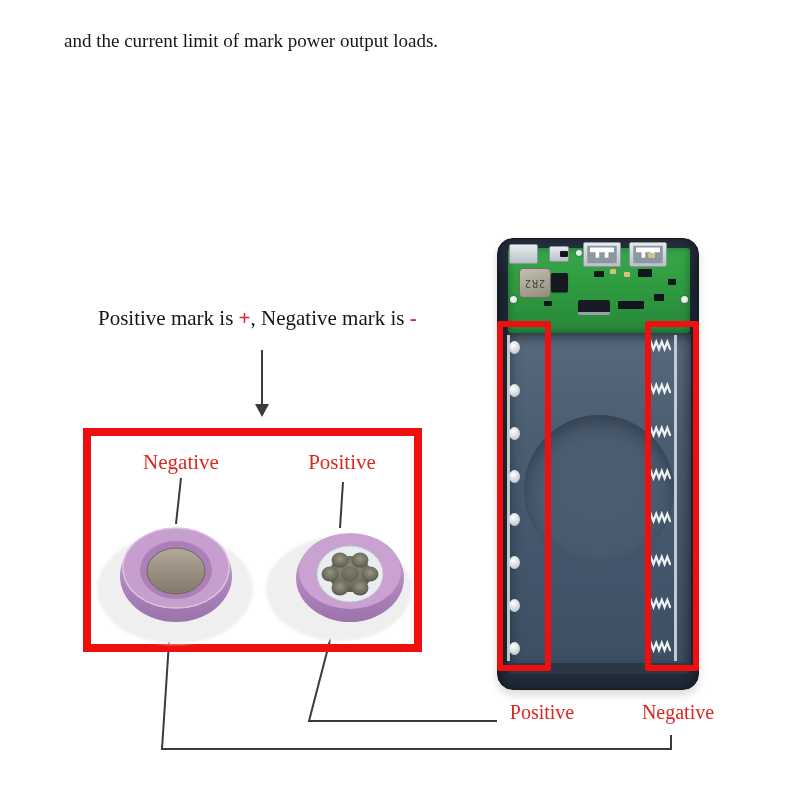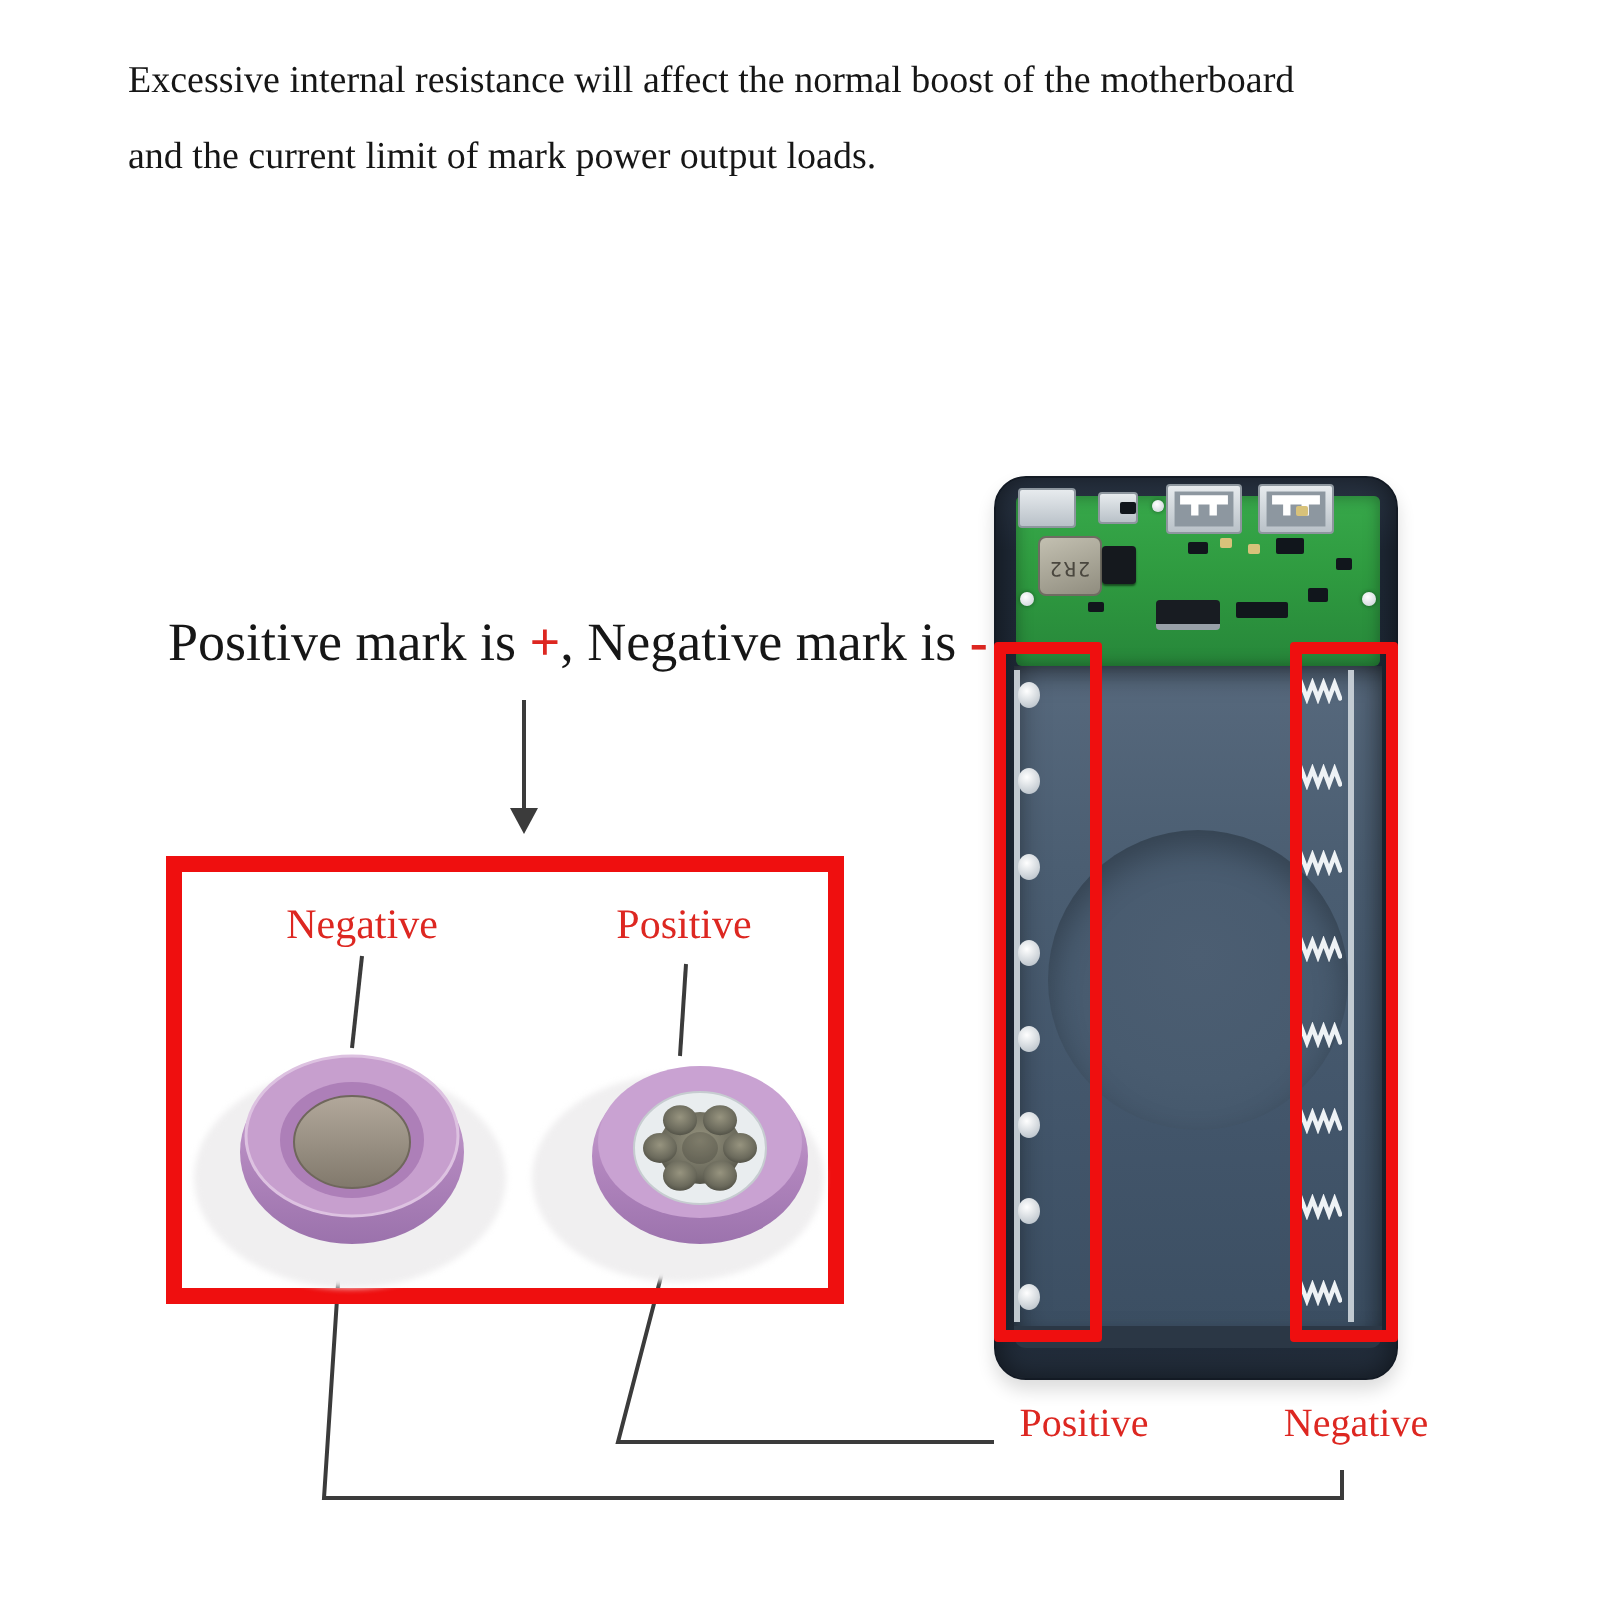--- a/index.html
+++ b/index.html
@@ -5,21 +5,21 @@
   html,body{margin:0;padding:0;}
   body{width:800px;height:800px;position:relative;background:#ffffff;
        font-family:"Liberation Serif", serif;color:#161616;overflow:hidden;}
   .abs{position:absolute;}
 
   
   .intro{left:64px;top:22px;width:710px;z-index:2;}
   .intro .iline{font-size:19px;line-height:37.5px;white-space:nowrap;}
 
   
-  .polarity{left:84px;top:306px;font-size:27px;z-index:2;white-space:nowrap;}
+  .polarity{left:98px;top:306px;font-size:21px;z-index:2;white-space:nowrap;}
   .polarity .mark{color:var(--label-red,#dd2721);font-weight:bold;}
 
   
   #ann{left:0;top:0;z-index:1;pointer-events:none;}
   #ann .ln{stroke:#3b3b3b;stroke-width:2;fill:none;}
   #ann .hd{fill:#3b3b3b;}
 
   
   .batt-box{left:83px;top:428px;width:339px;height:224px;box-sizing:border-box;
             border:8px solid var(--accent-red,#ef1010);z-index:2;}
@@ -88,21 +88,20 @@
 <svg id="ann" class="abs" width="800" height="800">
   <line class="ln" x1="262" y1="350" x2="262" y2="406"></line>
   <polygon class="hd" points="255,404 269,404 262,417"></polygon>
   <line class="ln" x1="181" y1="478" x2="176" y2="524"></line>
   <line class="ln" x1="343" y1="482" x2="340" y2="528"></line>
   <polyline class="ln" points="172,596 162,749 671,749 671,735"></polyline>
   <polyline class="ln" points="341,598 309,721 497,721"></polyline>
 </svg>
 
 <div class="abs intro">
-  <div class="iline">Excessive internal resistance will affect the normal boost of the motherboard</div>
   <div class="iline">and the current limit of mark power output loads.</div>
 </div>
 
 <div class="abs polarity"><span>Positive mark is </span><span class="mark">+</span><span>, Negative mark is </span><span class="mark">-</span></div>
 
 <div class="abs batt-box"></div>
 <div class="abs term-label neg-label">Negative</div>
 <div class="abs term-label pos-label">Positive</div>
 
 <div class="abs batt-shadow" style="left:97px;top:534px;width:156px;height:110px;"></div>

